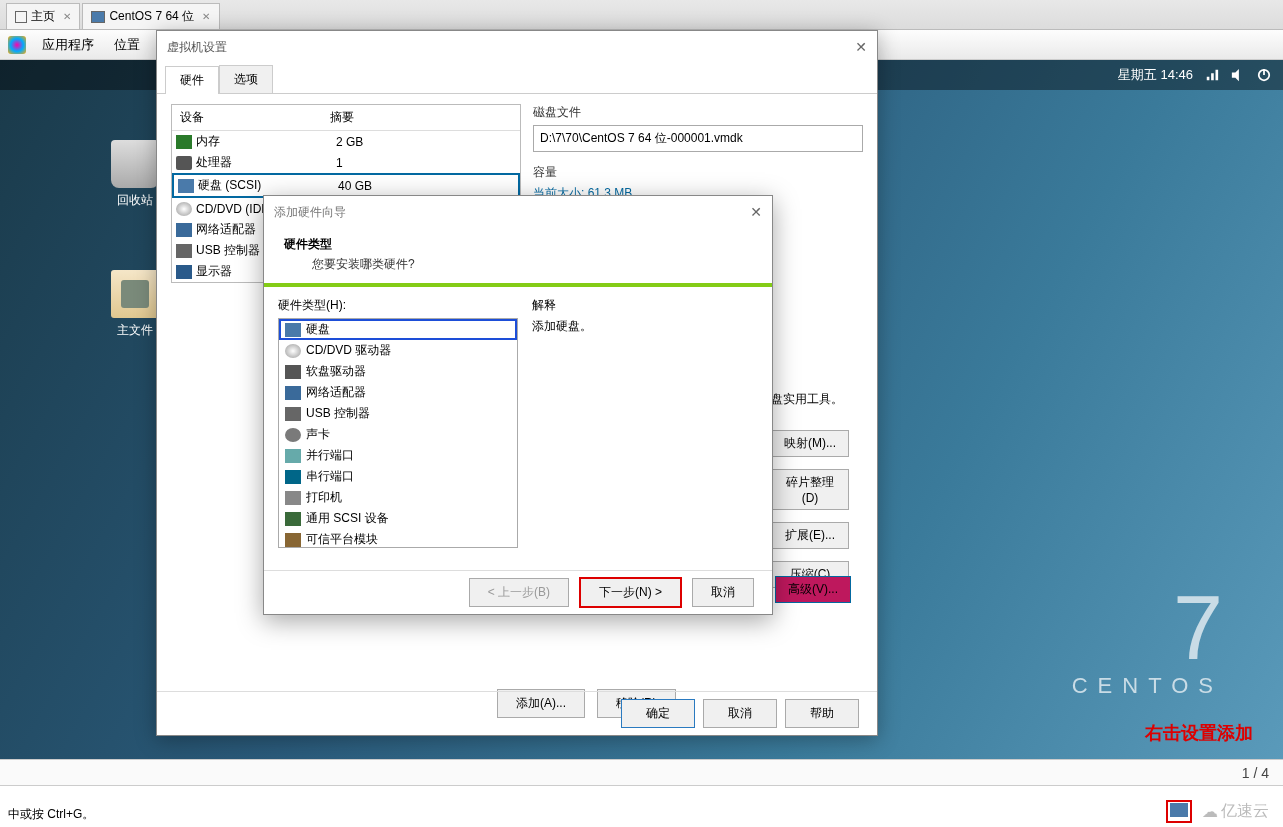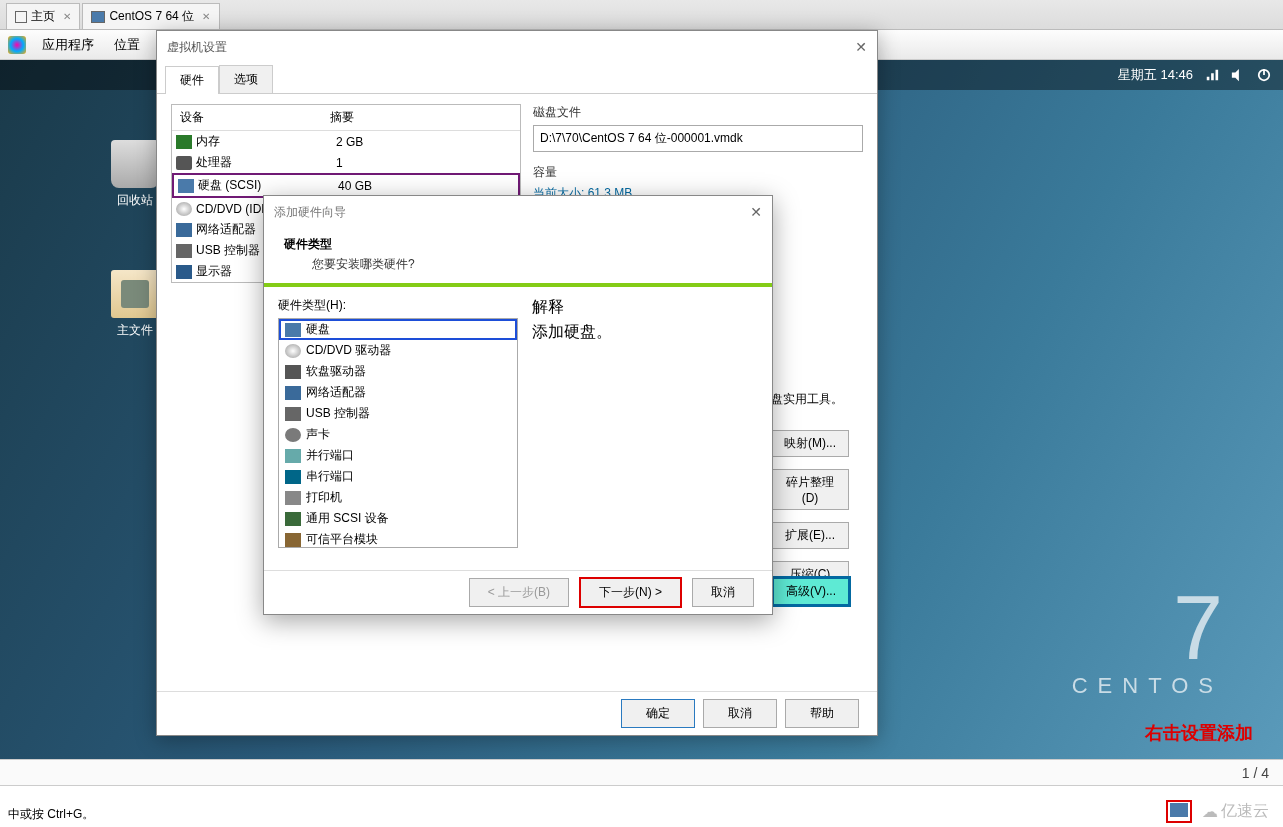--- a/index.html
+++ b/index.html
@@ -38,21 +38,21 @@
 .dialog-tabs { display: flex; border-bottom: 1px solid #ccc; padding-left: 8px; margin-top: 2px; }
 .dialog-tabs .dtab { padding: 5px 14px; border: 1px solid #ccc; border-bottom: none; background: #f0f0f0; font-size: 12px; cursor: pointer; }
 .dialog-tabs .dtab.active { background: #fff; position: relative; top: 1px; }
 
 .settings-body { display: flex; padding: 10px 14px; gap: 12px; }
 .device-list { width: 350px; border: 1px solid #bbb; }
 .device-header { display: flex; background: #fff; border-bottom: 1px solid #ddd; font-size: 12px; }
 .device-header span:first-child { width: 150px; padding: 4px 8px; }
 .device-header span:last-child { flex: 1; padding: 4px 8px; }
 .device-row { display: flex; align-items: center; font-size: 12px; padding: 2px 4px; }
-.device-row.highlight { border: 2px solid #701a75; }
+.device-row.highlight { border: 2px solid #0369a1; }
 .device-row .dicon { width: 16px; height: 14px; margin-right: 4px; }
 .device-row .dname { width: 140px; }
 .device-row .dsummary { flex: 1; }
 .icon-memory { background: #2a7a2a; }
 .icon-cpu { background: #555; border-radius: 2px; }
 .icon-disk { background: #4a7aaa; }
 .icon-cd { background: radial-gradient(#fff,#999); border-radius: 50%; }
 .icon-net { background: #3a6a9a; }
 .icon-usb { background: #666; }
 .icon-display { background: #2a5a8a; }
@@ -78,21 +78,21 @@
 .wizard-header { padding: 8px 20px 10px; border-bottom: 4px solid #84cc16; }
 .wizard-header .hdr-title { font-size: 12px; font-weight: bold; }
 .wizard-header .hdr-sub { font-size: 12px; color: #333; padding-left: 28px; margin-top: 3px; }
 .wizard-body { display: flex; padding: 10px 14px; gap: 14px; }
 .hw-list-wrap { width: 240px; }
 .hw-list-label { font-size: 12px; margin-bottom: 4px; }
 .hw-list { border: 1px solid #aaa; height: 230px; overflow: auto; }
 .hw-item { display: flex; align-items: center; gap: 5px; padding: 2px 6px; font-size: 12px; cursor: pointer; }
 .hw-item.selected { border: 2px solid #1d4ed8; padding: 0 4px; align-items: center; }
 .hw-item .hicon { width: 16px; height: 14px; }
-.explain { flex: 1; font-size: 16px; }
+.explain { flex: 1; font-size: 12px; }
 .explain .ex-label { margin-bottom: 4px; }
 .wizard-footer { position: absolute; left: 0; right: 0; bottom: 0; height: 44px; border-top: 1px solid #ddd; display: flex; justify-content: flex-end; align-items: center; gap: 10px; padding-right: 18px; }
 .wizard-footer button { font-size: 12px; padding: 5px 18px; background: #f0f0f0; border: 1px solid #aaa; cursor: pointer; }
 .wizard-footer button.highlight { border: 2.5px solid #d00; }
 .wizard-footer button:disabled { color: #999; }
 
 
 .page-indicator { position: absolute; left: 0; right: 0; bottom: 42px; height: 26px; border-top: 1px solid #ccc; background: #fafafa; display: flex; justify-content: flex-end; align-items: center; padding-right: 14px; font-size: 14px; color: #444; }
 .status-bar { position: absolute; left: 0; right: 0; bottom: 0; height: 42px; border-top: 1px solid #ccc; background: #fff; display: flex; align-items: flex-end; justify-content: space-between; padding: 0 14px 4px 8px; font-size: 12px; }
 .status-bar .tray { display: flex; align-items: center; gap: 10px; }
@@ -215,21 +215,25 @@
       <div class="cut-label">当前大小: 61.3 MB</div>
     </div>
   </div>
   <div class="notice-box">
     <div>盘实用工具。</div>
     <button style="margin-top:22px;width:78px">映射(M)...</button>
     <button style="margin-top:12px;width:78px">碎片整理(D)</button>
     <button style="margin-top:12px;width:78px">扩展(E)...</button>
     <button style="margin-top:12px;width:78px">压缩(C)</button>
   </div>
-  <button class="adv-btn" style="padding:4px 12px;background:#5eead4;border:3px solid #0369a1;font-size:12px">高级(V)...</button>
+  <button class="adv-btn" style="padding:4px 12px;background:#be185d;border:1px solid #0369a1;font-size:12px">高级(V)...</button>
+  <div class="add-remove">
+    <button>添加(A)...</button>
+    <button>移除(R)</button>
+  </div>
   <div class="dialog-footer">
     <button class="primary">确定</button>
     <button>取消</button>
     <button>帮助</button>
   </div>
 </div>
 
 <div class="wizard">
   <div class="titlebar">
     <span>添加硬件向导</span>

